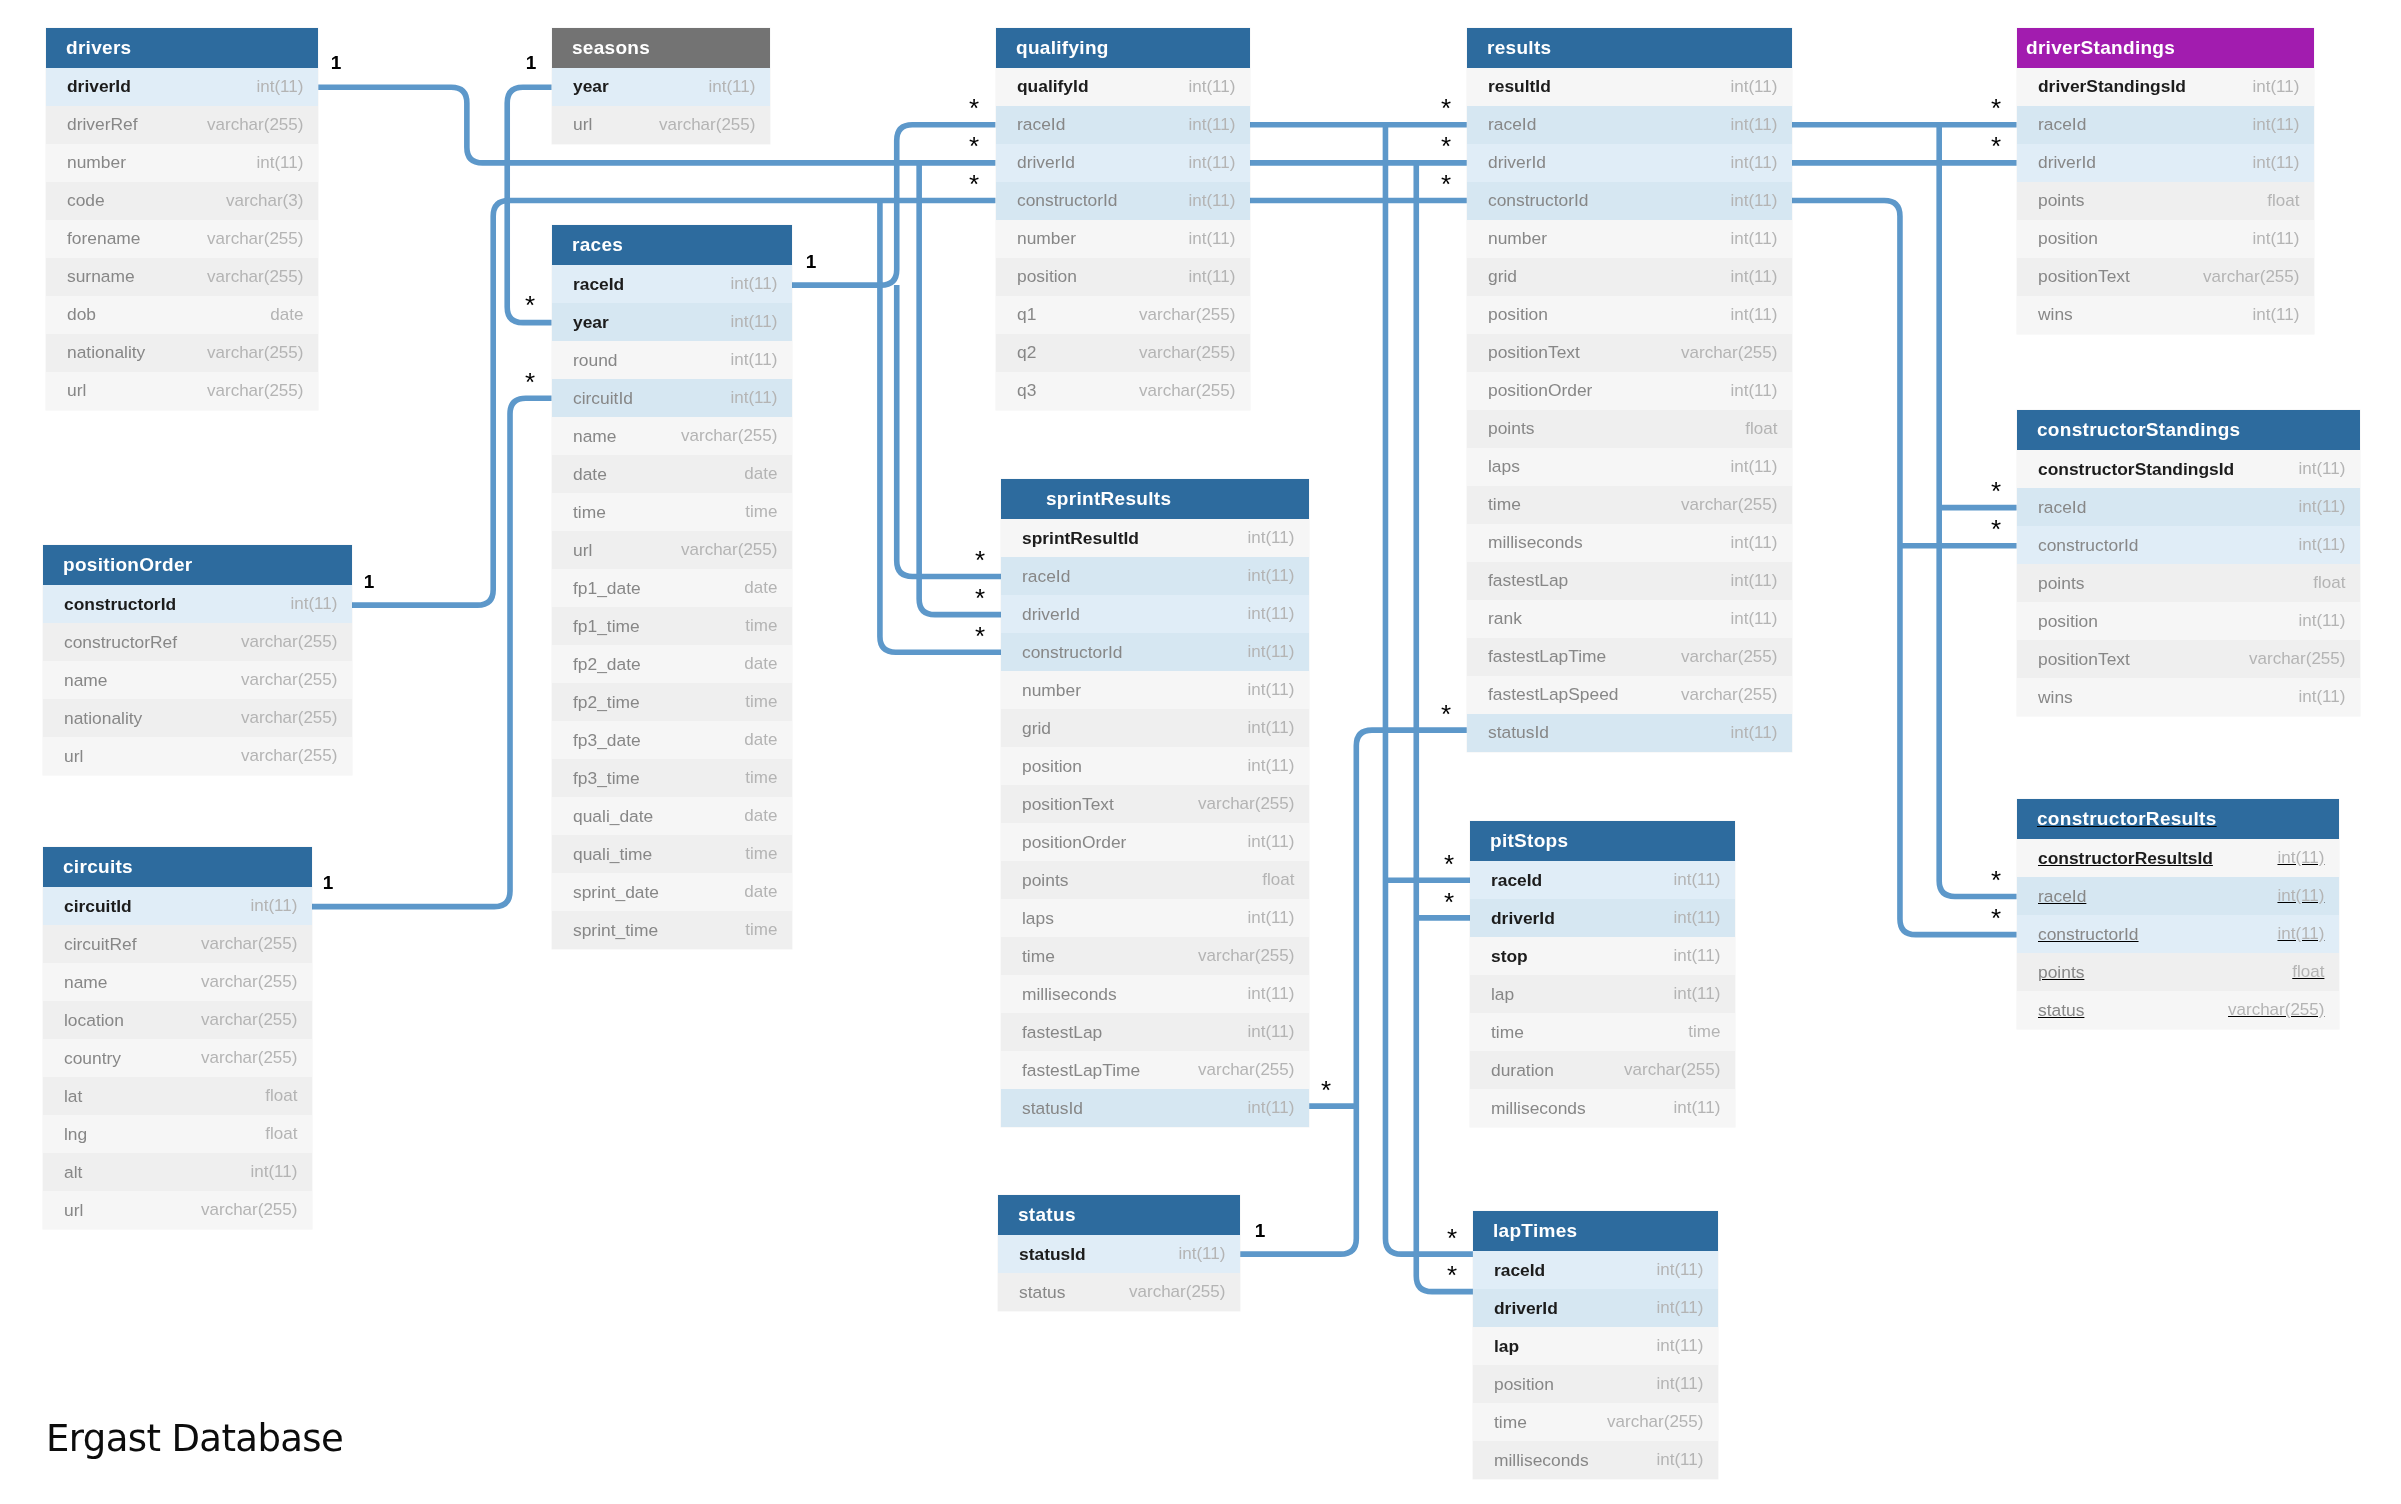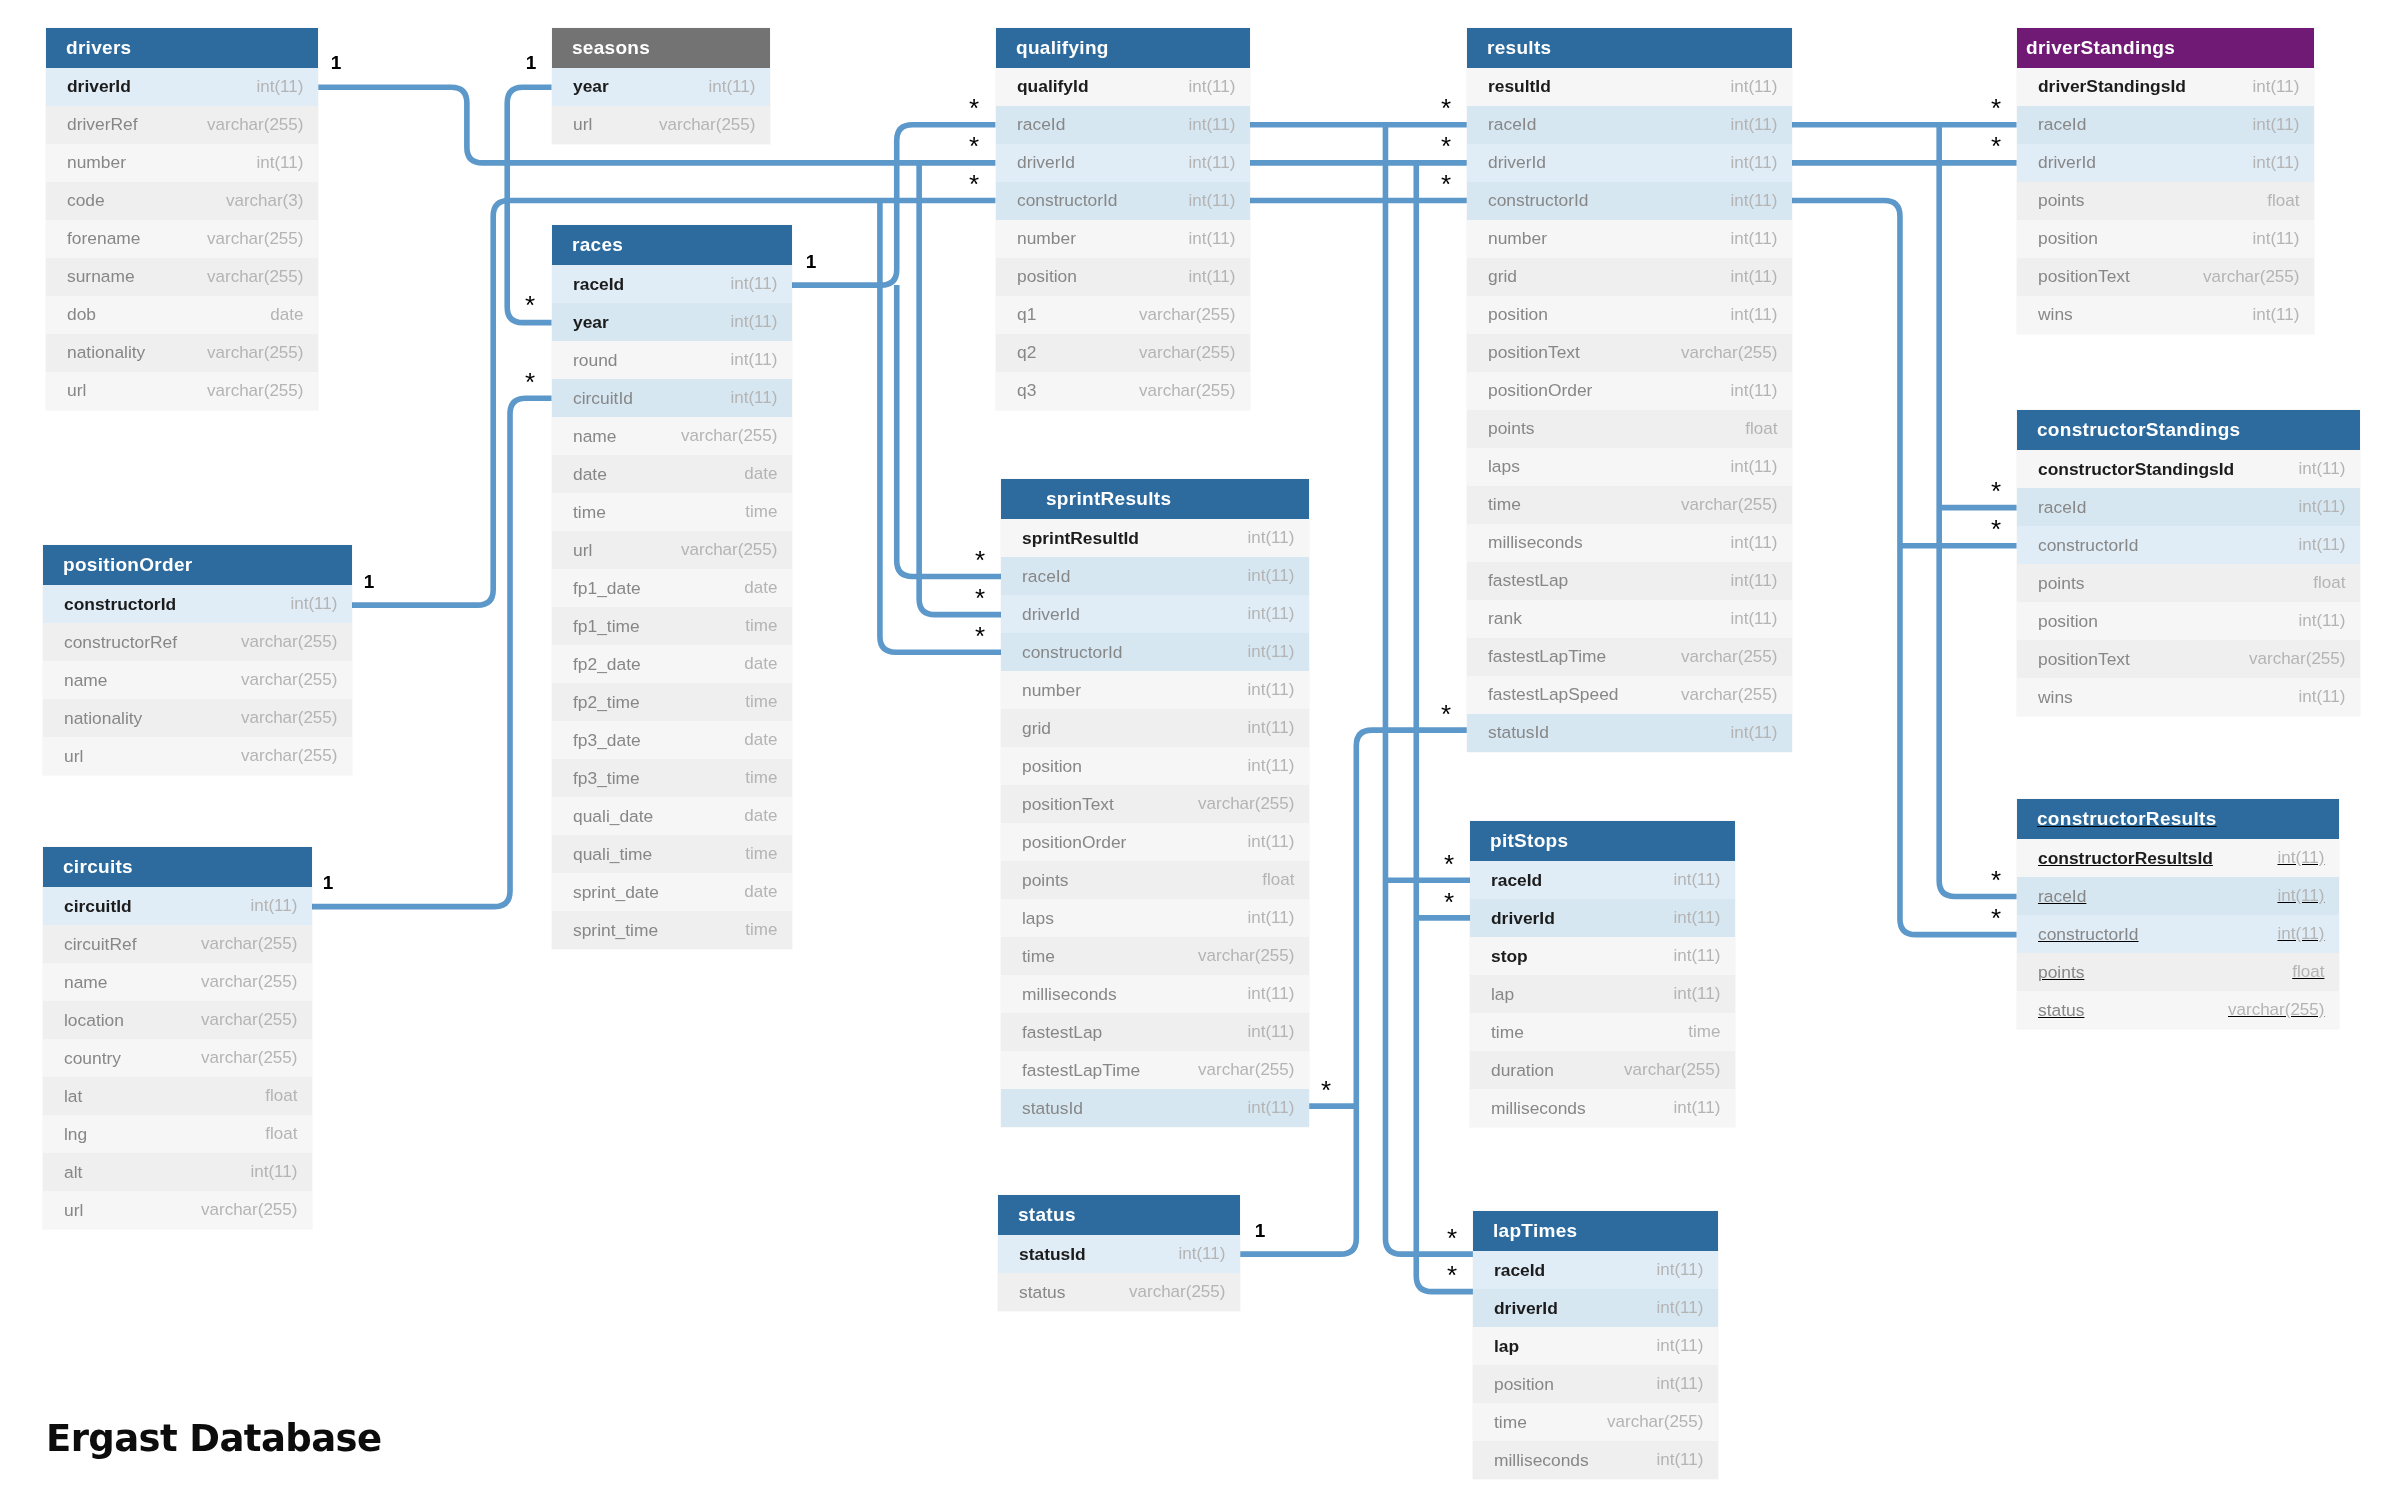--- a/index.html
+++ b/index.html
@@ -13,21 +13,21 @@
   .row .fname{font-size:17.4px;color:#878787;white-space:nowrap;}
   .row .ftype{font-size:17px;color:#b4b4b4;margin-left:auto;white-space:nowrap;}
   .row.pk .fname{color:#1c1c1c;font-weight:700;}
   .row.r-even{background:#f6f6f6;}
   .row.r-odd{background:#efefef;}
   .row.hl.r-even{background:#e0edf7;}
   .row.hl.r-odd{background:#d6e7f2;}
   .marker{position:absolute;transform:translate(-50%,-50%);font-size:19px;font-weight:600;color:#000;}
   .marker.star{font-size:26px;transform:translate(-50%,-32%);font-weight:400;}
   #title{position:absolute;font-family:"DejaVu Sans",sans-serif;letter-spacing:-0.6px;
-         font-size:37px;color:#0c0c0c;font-weight:bold;}
+         font-size:37px;color:#0c0c0c;}
 </style>
 </head>
 <body>
 
 <div id="canvas">
   <svg id="wires" xmlns="http://www.w3.org/2000/svg" width="2401" height="1505" viewBox="0 0 4284 2684">
       <path d="M 984 155 L 933 155 Q 905 155 905 183 L 905 547 Q 905 575 933 575 L 984 575" fill="none" stroke="#5d98ca" stroke-width="10"></path>
       <path d="M 568 155 L 805 155 Q 833 155 833 183 L 833 262 Q 833 290 861 290 L 1776 290" fill="none" stroke="#5d98ca" stroke-width="10"></path>
       <path d="M 1413 508 L 1572 508 Q 1600 508 1600 480 L 1600 250 Q 1600 222 1628 222 L 1776 222" fill="none" stroke="#5d98ca" stroke-width="10"></path>
       <path d="M 628 1079 L 852 1079 Q 880 1079 880 1051 L 880 385 Q 880 357 908 357 L 1776 357" fill="none" stroke="#5d98ca" stroke-width="10"></path>
@@ -439,21 +439,21 @@
         <div class="row r-even">
           <span class="fname">time</span>
           <span class="ftype">varchar(255)</span>
         </div>
         <div class="row r-odd">
           <span class="fname">milliseconds</span>
           <span class="ftype">int(11)</span>
         </div>
       </div>
       <div class="tbl" style="left: 2017px; top: 27.5px; width: 297px;">
-        <div class="tbl-header" style="background: #701a75; padding-left: 9px;">
+        <div class="tbl-header" style="background: #a21caf; padding-left: 9px;">
           <span>driverStandings</span>
         </div>
         <div class="row r-even pk">
           <span class="fname">driverStandingsId</span>
           <span class="ftype">int(11)</span>
         </div>
         <div class="row r-odd hl">
           <span class="fname">raceId</span>
           <span class="ftype">int(11)</span>
         </div>

